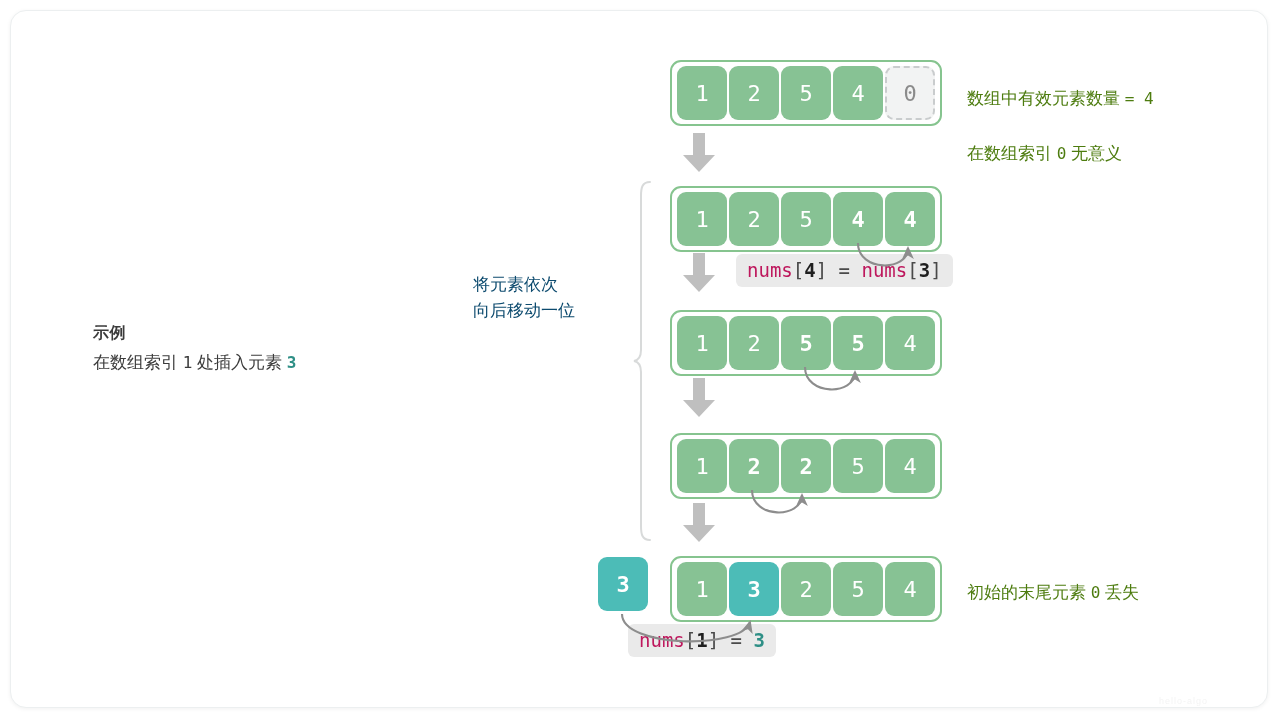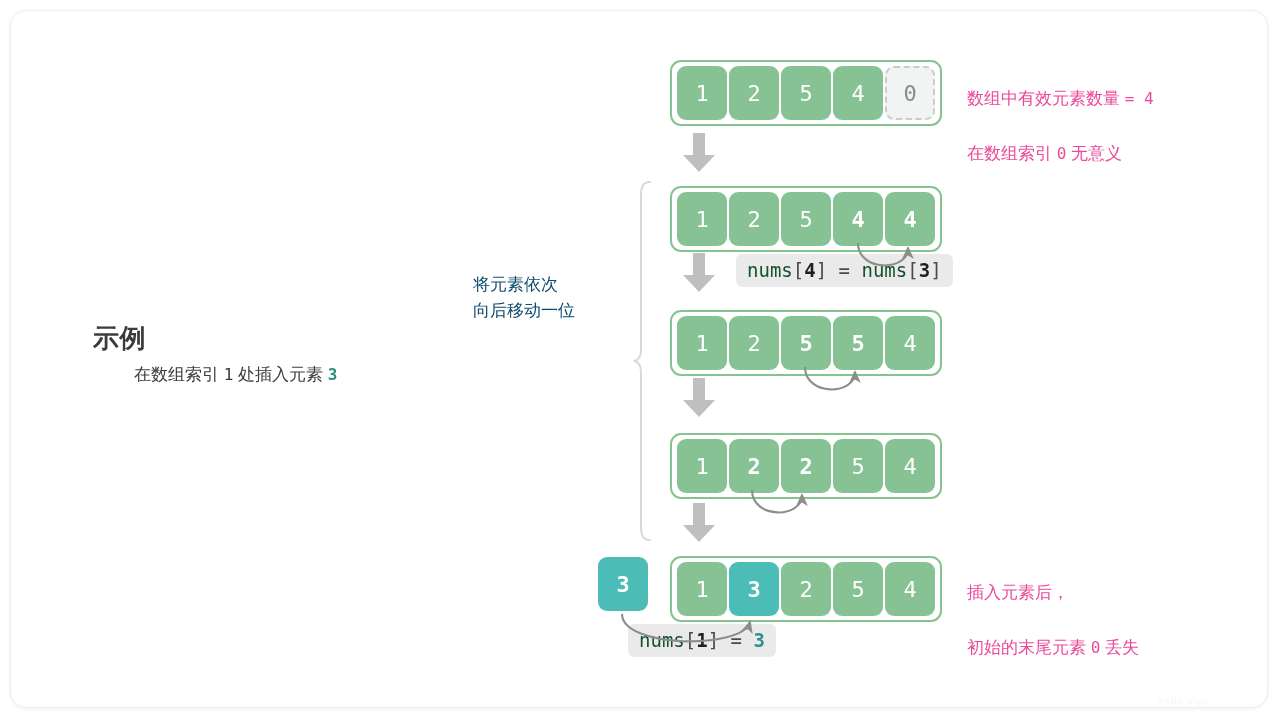--- a/index.html
+++ b/index.html
@@ -28,33 +28,32 @@
   }
 
   
   .left-block {
     position: absolute;
     left: 93px;
     top: 323px;
     width: 380px;
   }
   .left-title {
-    font-size: 26px;
+    font-size: 16px;
     font-weight: bold;
     color: #3b3b3b;
     letter-spacing: 0.5px;
     margin: 0 0 10px 0;
     line-height: 1.2;
   }
   .left-sub {
     font-size: 17px;
     color: #3b3b3b;
     line-height: 1.3;
     white-space: pre;
-    margin-left: 41px;
   }
   .left-sub .mono { font-family: "DejaVu Sans Mono", monospace; font-size: 16px; }
   .left-sub .teal { color: #2e8f86; font-weight: bold; font-family: "DejaVu Sans Mono", monospace; font-size: 16px; }
 
   
   .mid-note {
     position: absolute;
     left: 473px;
     top: 272px;
     width: 160px;
@@ -123,31 +122,31 @@
   .code-label {
     position: absolute;
     background: #eaeaea;
     border-radius: 6px;
     padding: 5px 11px;
     font-family: "DejaVu Sans Mono", monospace;
     font-size: 19px;
     white-space: pre;
     line-height: 1.2;
   }
-  .code-label .fn { color: #14532d; }
+  .code-label .fn { color: #be185d; }
   .code-label .br { color: #4a4a4a; }
   .code-label .idx { color: #1f1f1f; font-weight: bold; }
   .code-label .eq { color: #4a4a4a; }
   .code-label .val { color: #2e8f86; font-weight: bold; }
 
   
   .right-note {
     position: absolute;
     font-size: 17px;
-    color: #ec4899;
+    color: #4d7c0f;
     line-height: 1.6;
     white-space: pre-line;
   }
   .right-note .mono { font-family: "DejaVu Sans Mono", monospace; font-size: 16px; }
 
   
   .curve-layer { position: absolute; left: 0; top: 0; width: 1280px; height: 720px; pointer-events: none; }
 
   .watermark {
     position: absolute;
@@ -248,21 +247,20 @@
     <div class="cell">1</div>
     <div class="cell teal">3</div>
     <div class="cell">2</div>
     <div class="cell">5</div>
     <div class="cell">4</div>
   </div>
 
   <div class="code-label" style="left:628px; top:624px;"><span class="fn">nums</span><span class="br">[</span><span class="idx">1</span><span class="br">]</span><span class="eq"> = </span><span class="val">3</span></div>
 
   <div class="right-note" style="left:967px; top:552px;">
-    <div>插入元素后，</div>
     <div><span>初始的末尾元素 </span><span class="mono">0</span><span> 丢失</span></div>
   </div>
 
   <svg class="curve-layer">
     <defs>
       <marker id="ah" markerWidth="7" markerHeight="7" refX="5.2" refY="3.2" orient="auto">
         <path d="M0,0.4 L6.2,3.2 L0,6 L1.6,3.2 Z" fill="#8d8d8d"></path>
       </marker>
     </defs>
 

